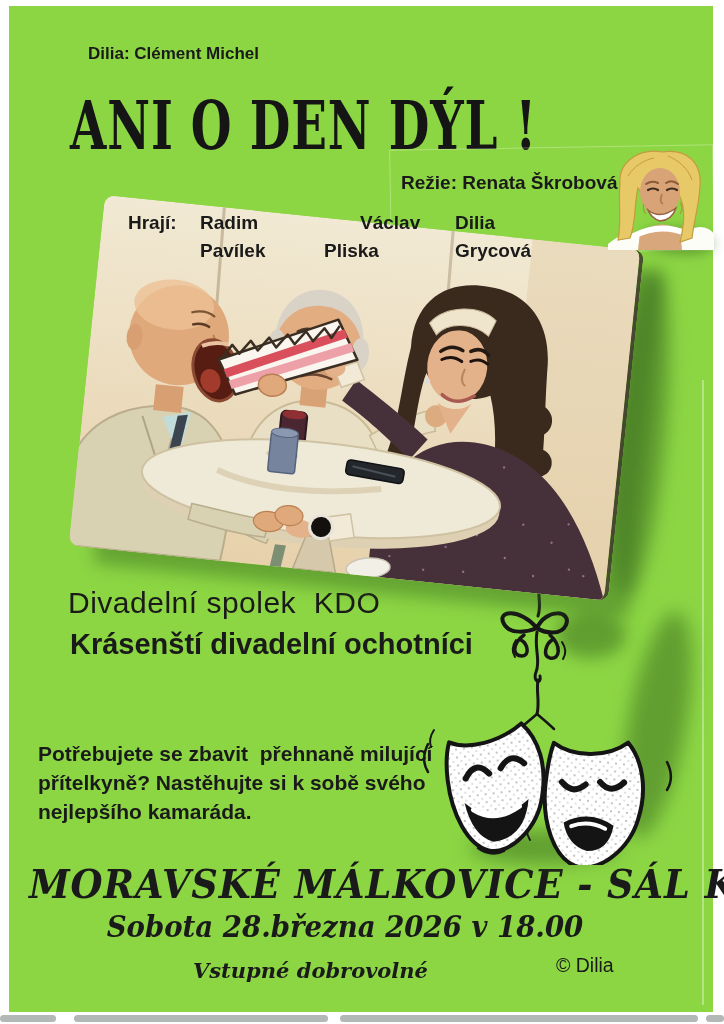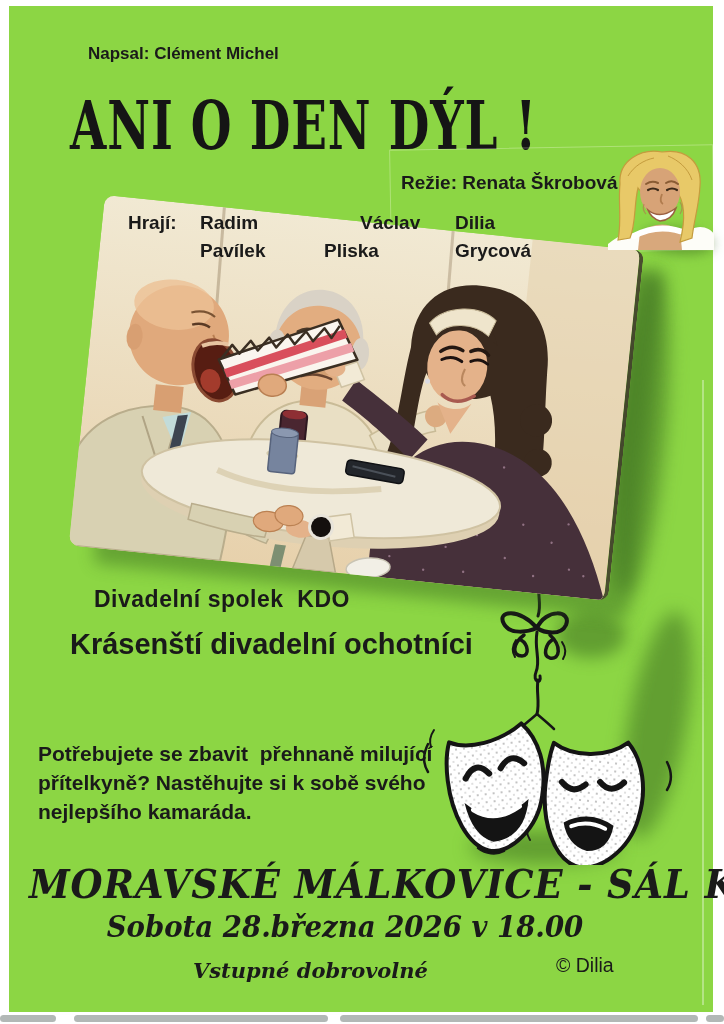--- a/index.html
+++ b/index.html
@@ -12,21 +12,21 @@
   .t-title{left:70px;top:86px;font-size:52px;font-weight:bold;
            font-family:"DejaVu Serif",serif;letter-spacing:1px;color:#151515;
            transform:scale(0.9,1.28);transform-origin:top left;white-space:nowrap;}
   .t-rezie{left:401px;top:172px;font-size:19px;font-weight:bold;}
   .cast{z-index:6;}
   .cast span{position:absolute;font-size:19px;font-weight:bold;white-space:nowrap;}
   .c-label{left:128px;top:212px;}
   .c-f1{left:200px;top:212px;} .c-l1{left:200px;top:240px;}
   .c-f2{left:332px;top:212px;margin-left:28px;} .c-l2{left:324px;top:240px;}
   .c-f3{left:455px;top:212px;} .c-l3{left:455px;top:240px;}
-  .t-comp1{left:94px;top:586px;font-size:23px;font-weight:bold;letter-spacing:.5px;white-space:pre;}
+  .t-comp1{left:68px;top:586px;font-size:30px;font-weight:normal;letter-spacing:.5px;white-space:pre;}
   .t-comp2{left:37px;top:628px;font-size:29px;font-weight:bold;white-space:pre;margin-left:33px;}
   .syn{left:38px;top:708px;font-size:21px;font-weight:bold;line-height:29px;margin-top:31px;}
   .syn span{display:block;white-space:pre;}
   .t-tag{left:38px;top:799px;font-size:20.5px;font-weight:bold;white-space:pre;}
   .t-venue{left:0;top:860px;width:724px;text-align:center;font-size:40px;font-weight:bold;
            font-style:italic;font-family:"DejaVu Serif",serif;letter-spacing:1px;
            transform:scaleX(.92);white-space:nowrap;}
   .t-date{left:0;top:910px;width:690px;text-align:center;font-size:29px;font-weight:bold;
           font-style:italic;font-family:"DejaVu Serif",serif;transform:scaleX(.95);white-space:nowrap;}
   .t-adm{left:193px;top:958px;font-size:21px;font-weight:bold;font-style:italic;
@@ -59,21 +59,21 @@
   <div class="poster abs" style="left: 9px; top: 6px; background: rgb(140, 214, 68);"></div>
 
   <div class="abs crease"></div>
   <div class="abs edge-line"></div>
   <div class="abs shadow sh-photo-right"></div>
   <div class="abs shadow sh-masks"></div>
   <div class="abs shadow sh-mask-bot"></div>
   <div class="abs shadow sh-bow"></div>
   <div class="abs shadow sh-director"></div>
 
-  <div class="abs t-napsal">Napsal: Clément Michel</div>
+  <div class="abs t-napsal">Dilia: Clément Michel</div>
   <div class="abs t-title">ANI O DEN DÝL !</div>
   <div class="abs t-rezie">Režie: Renata Škrobová</div>
 
   <div class="abs cast">
     <span class="c-label">Hrají:</span>
     <span class="c-f1">Radim</span>
     <span class="c-l1">Pavílek</span>
     <span class="c-f2">Václav</span>
     <span class="c-l2">Pliska</span>
     <span class="c-f3">Dilia</span>

